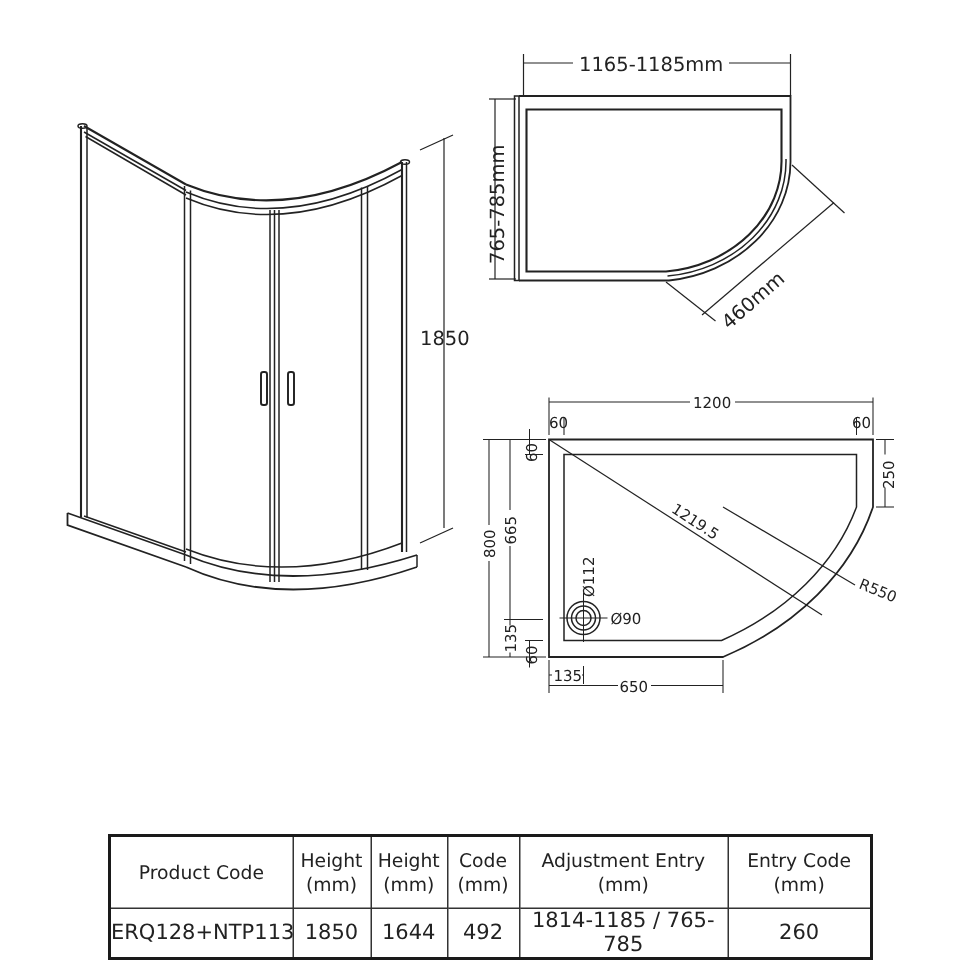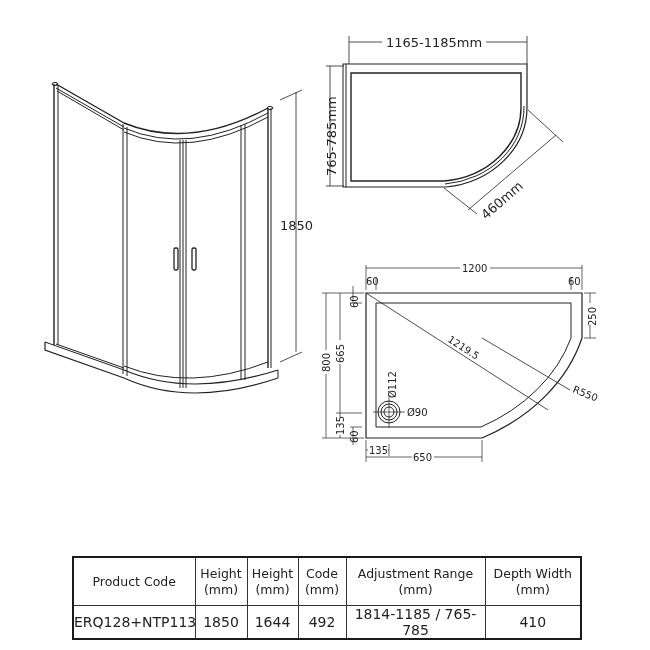--- a/index.html
+++ b/index.html
@@ -164,32 +164,32 @@
         </th>
       <th>
           <span class="hdr-line">Height</span>
           <span class="hdr-line">(mm)</span>
         </th>
       <th>
           <span class="hdr-line">Code</span>
           <span class="hdr-line">(mm)</span>
         </th>
       <th>
-          <span class="hdr-line">Adjustment Range</span>
+          <span class="hdr-line">Adjustment Entry</span>
           <span class="hdr-line">(mm)</span>
         </th>
       <th>
-          <span class="hdr-line">Depth Width</span>
+          <span class="hdr-line">Entry Code</span>
           <span class="hdr-line">(mm)</span>
         </th>
     </tr>
   </thead>
   <tbody>
     <tr>
       <td>ERQ128+NTP113</td>
       <td>1850</td>
       <td>1644</td>
       <td>492</td>
       <td>1814-1185 / 765-785</td>
-      <td>410</td>
+      <td>260</td>
     </tr>
   </tbody>
 </table>
 
 </body></html>

